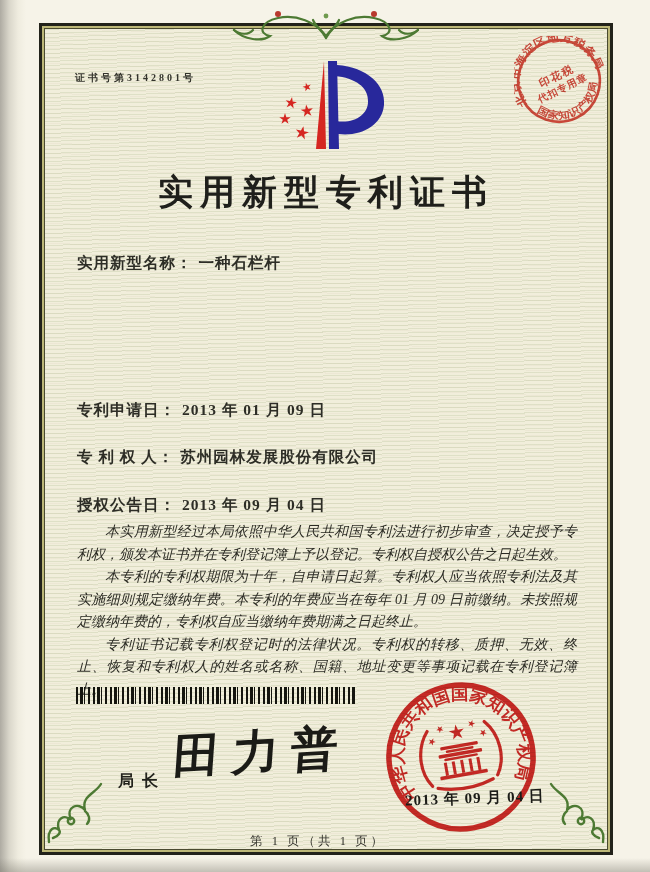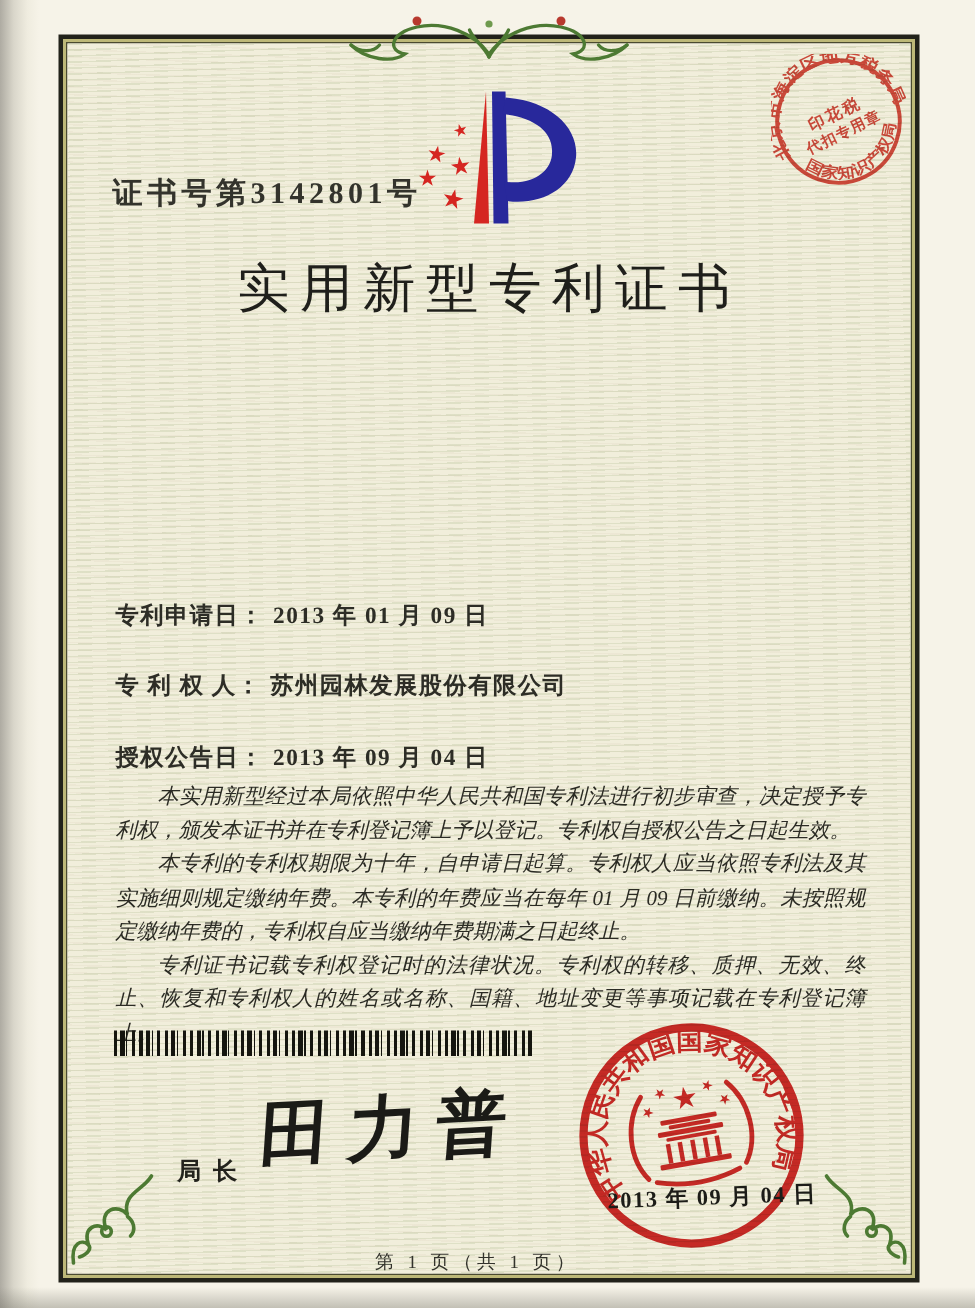--- a/index.html
+++ b/index.html
@@ -21,25 +21,25 @@
     box-shadow:0 0 0 2px #bdb878, 0 0 0 5px #22221a;
     z-index:1;
   }
   .frame-inner{
     position:absolute;inset:0;overflow:hidden;
     background:
       repeating-linear-gradient(178deg, rgba(125,150,88,.16) 0 1px, rgba(0,0,0,0) 1px 4px),
       repeating-linear-gradient(2deg, rgba(175,145,120,.07) 0 1px, rgba(0,0,0,0) 1px 5px),
       #f1eedb;
   }
-  .cert-no{position:absolute;left:30px;top:42px;font-size:20px;letter-spacing:3px;color:#33332c;font-weight:600;margin-top:44px;}
+  .cert-no{position:absolute;left:30px;top:42px;font-size:10px;letter-spacing:3px;color:#33332c;font-weight:600;}
   .logo{position:absolute;left:220px;top:26px;width:145px;height:100px;}
   .title{
     position:absolute;left:0;right:0;top:140px;text-align:center;
-    font-size:35px;font-weight:400;letter-spacing:7px;color:#1f1f1b;white-space:nowrap;
+    font-size:35px;font-weight:700;letter-spacing:7px;color:#1f1f1b;white-space:nowrap;
   }
   .field{position:absolute;left:32px;font-size:15.5px;font-weight:600;color:#2d2d26;white-space:nowrap;letter-spacing:1px;}
   .field .fv{margin-left:6px;}
   .f0{top:224px}.f1{top:276px}.f2{top:324px}.f3{top:371px}.f4{top:418px}.f5{top:466px}
   .body-text{
     position:absolute;left:32px;top:492px;width:500px;
     font-size:14px;line-height:22.5px;color:#2b2b24;text-align:justify;font-style:italic;font-weight:500;
   }
   .body-text p{margin:0;text-indent:2em;font-style:italic;}
   .barcode{
@@ -90,20 +90,23 @@
           <use href="#st1" transform="translate(42,32) rotate(-15) scale(4.5)"></use>
           <use href="#st1" transform="translate(26,48) rotate(10) scale(6)"></use>
           <use href="#st1" transform="translate(42,56) rotate(-8) scale(6.5)"></use>
           <use href="#st1" transform="translate(20,64) rotate(0) scale(6)"></use>
           <use href="#st1" transform="translate(37,78) rotate(12) scale(7)"></use>
         </g>
       </svg>
 
       <div class="title">实用新型专利证书</div>
 
+      <div class="field f0">
+        <span>实用新型名称：</span><span class="fv">一种石栏杆</span>
+      </div>
       <div class="field f3">
         <span>专利申请日：</span><span class="fv">2013 年 01 月 09 日</span>
       </div>
       <div class="field f4">
         <span>专 利 权 人：</span><span class="fv">苏州园林发展股份有限公司</span>
       </div>
       <div class="field f5">
         <span>授权公告日：</span><span class="fv">2013 年 09 月 04 日</span>
       </div>
 

